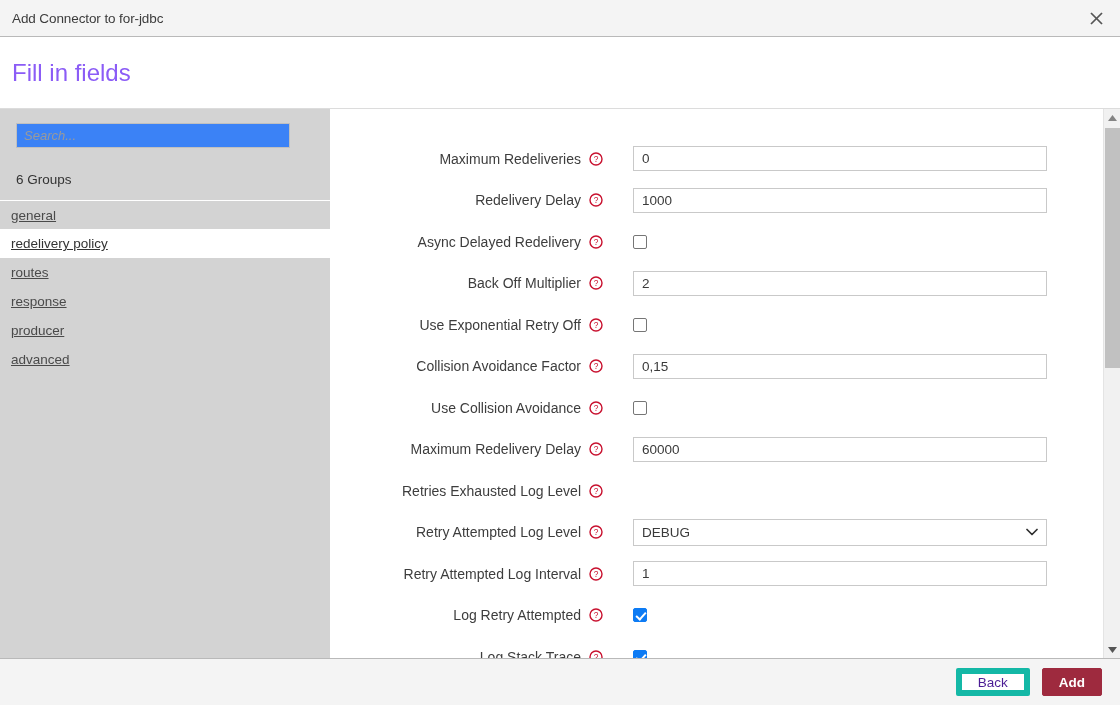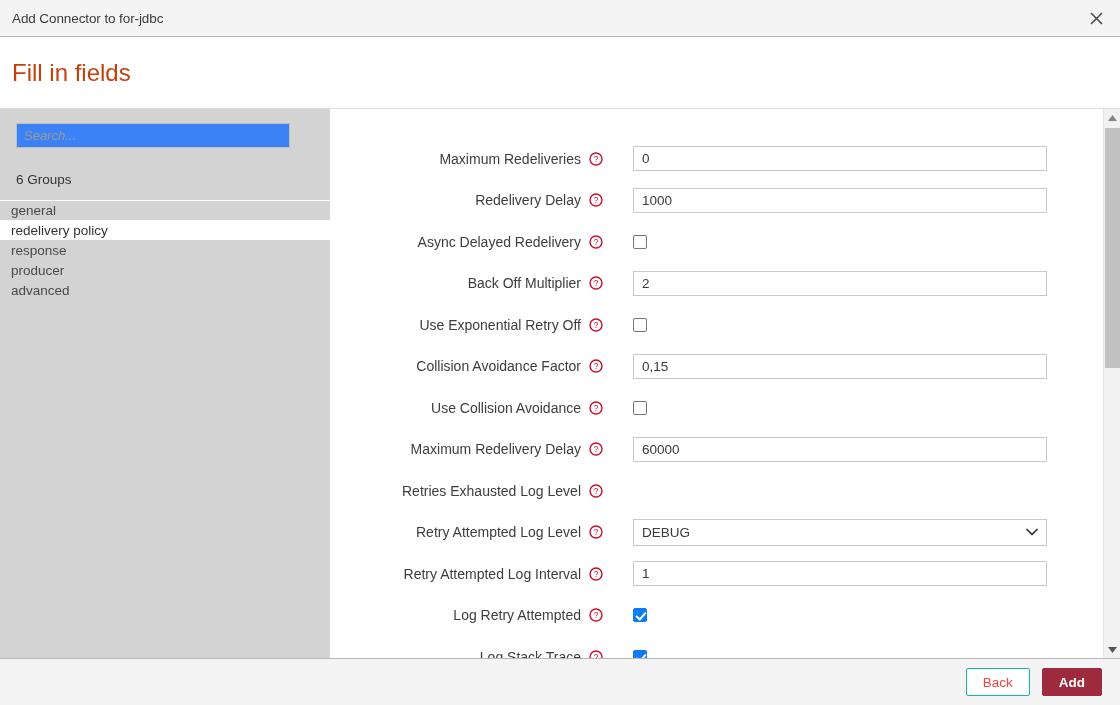--- a/index.html
+++ b/index.html
@@ -58,21 +58,21 @@
     height: 71px;
     flex: 0 0 71px;
     background: #ffffff;
     display: flex;
     align-items: center;
   }
   .heading-title {
     margin-left: 12px;
     font-size: 24px;
     font-weight: 400;
-    color: #c2410c;
+    color: #8b5cf6;
   }
 
   
   .body-area {
     position: relative;
     flex: 1 1 auto;
     display: flex;
     min-height: 0;
     border-top: 1px solid #dcdcdc;
     background: #ffffff;
@@ -106,28 +106,29 @@
     color: #9a9a9a;
     font-style: italic;
   }
   .groups-count {
     padding: 24px 0 13px 16px;
     font-size: 13.5px;
     color: #333333;
   }
   .group-list { list-style: none; }
   .group-item {
-    height: 20px;
+    height: 29px;
     display: flex;
     align-items: center;
     padding-left: 11px;
     font-size: 13.5px;
     color: #4a4a4a;
     background: #d3d3d3;
     cursor: pointer;
+    text-decoration: underline;
   }
   .group-item.selected {
     background: #ffffff;
     color: #333333;
   }
   .group-item.first-item { border-top: 1px solid #ffffff; }
   .sidebar-filler { flex: 1 1 auto; background: #d3d3d3; }
 
   
   .form-panel {
@@ -281,22 +282,22 @@
   .btn {
     font-family: "Liberation Sans", sans-serif;
     font-size: 13.5px;
     height: 28px;
     padding: 0 16px;
     border-radius: 2px;
     cursor: pointer;
   }
   .btn-secondary {
     background: #ffffff;
-    border: 1px solid #14b8a6;
-    color: #ef4444;
+    border: 6px solid #14b8a6;
+    color: #4c1d95;
   }
   .btn-primary {
     background: #9e2a3e;
     border: 1px solid #9e2a3e;
     color: #ffffff;
     font-weight: bold;
   }
 </style>
 </head>
 <body>
@@ -323,20 +324,23 @@
       <div class="search-wrap">
         <input class="search-input" type="text" placeholder="Search..." style="">
       </div>
       <div class="groups-count">6 Groups</div>
       <ul class="group-list">
         <li class="group-item first-item">
           <span>general</span>
         </li>
         <li class="group-item selected">
           <span>redelivery policy</span>
+        </li>
+        <li class="group-item">
+          <span>routes</span>
         </li>
         <li class="group-item">
           <span>response</span>
         </li>
         <li class="group-item">
           <span>producer</span>
         </li>
         <li class="group-item">
           <span>advanced</span>
         </li>

